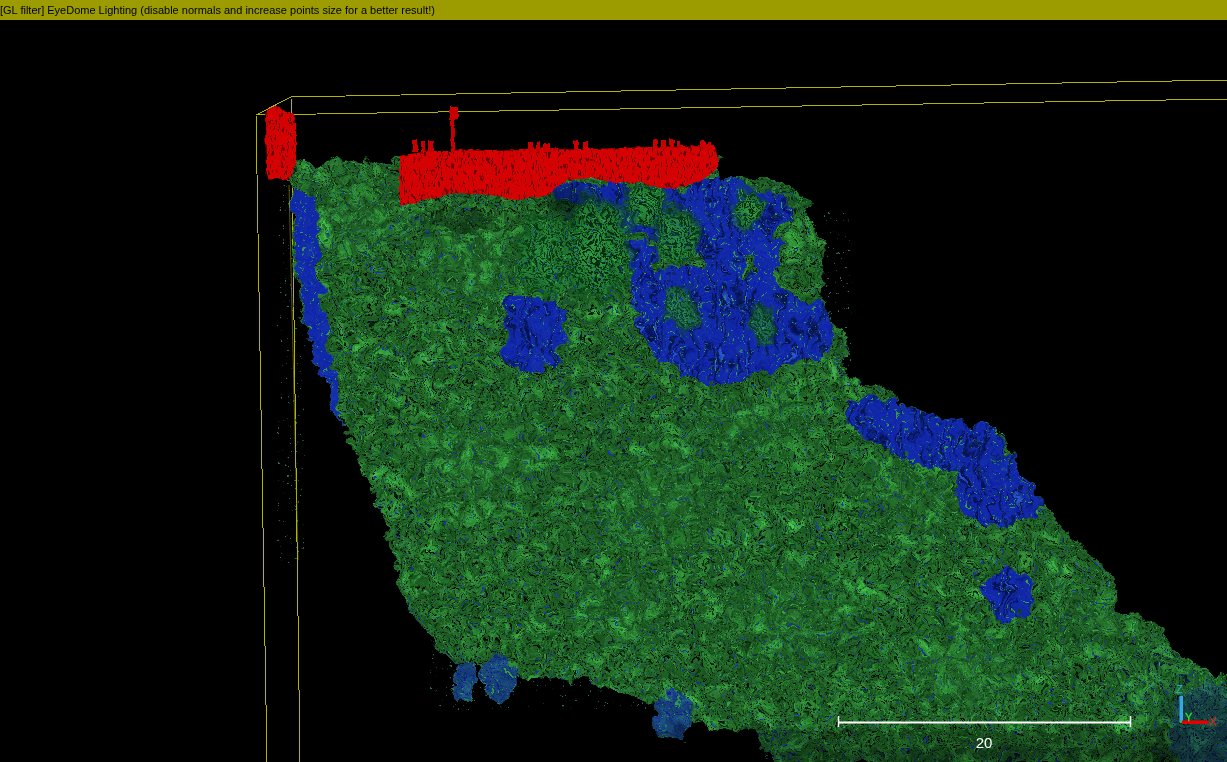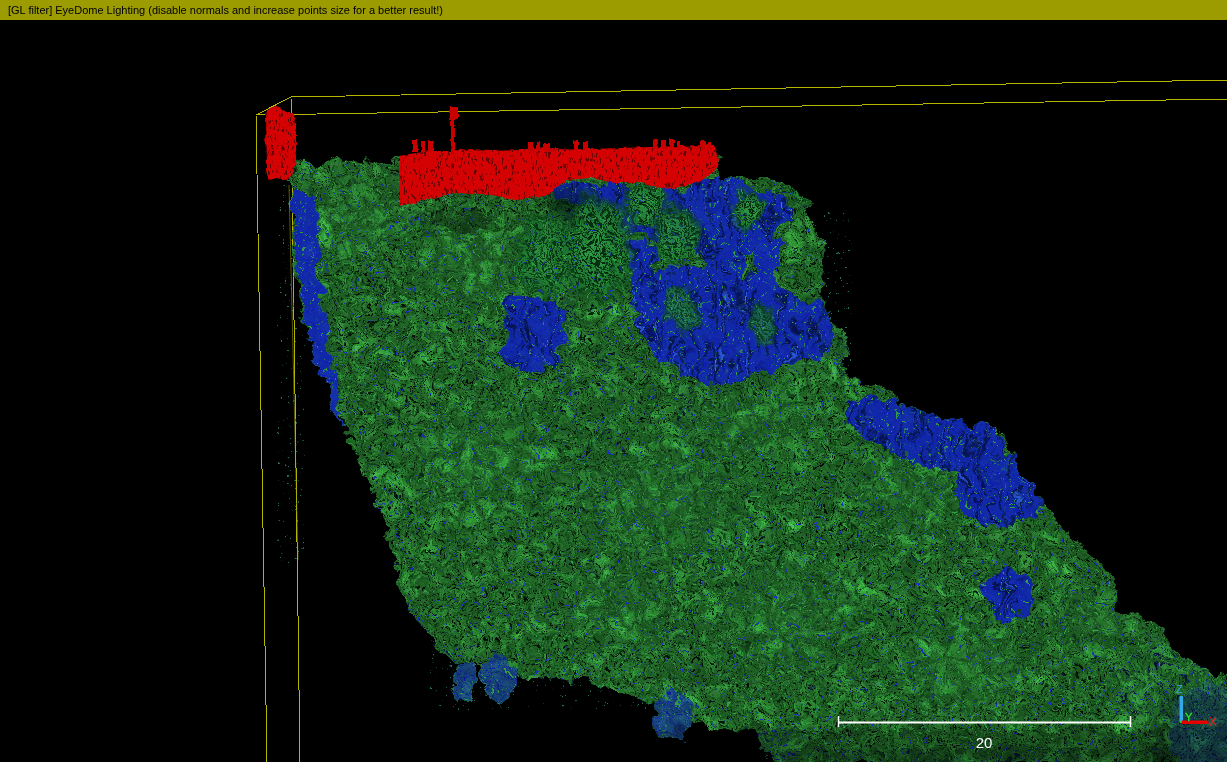--- a/index.html
+++ b/index.html
@@ -1,16 +1,16 @@
 <!DOCTYPE html>
 <html><head><meta charset="utf-8">
 <style>
 html,body{margin:0;padding:0;background:#000;width:1227px;height:762px;overflow:hidden}
 #bar{position:absolute;left:0;top:0;width:1227px;height:20px;background:#9c9c00;color:#000;
-font:11px "Liberation Sans",sans-serif;line-height:20px;padding-left:8px;box-sizing:border-box;white-space:nowrap}
+font:11px "Liberation Sans",sans-serif;line-height:20px;padding-left:0;box-sizing:border-box;white-space:nowrap}
 #cv{position:absolute;left:0;top:0}
 </style></head>
 <body>
 <div id="bar">[GL filter] EyeDome Lighting (disable normals and increase points size for a better result!)</div>
 <svg id="cv" width="1227" height="762" viewBox="0 0 1227 762">
 <defs>
 <filter id="edge" x="-3%" y="-3%" width="106%" height="106%" color-interpolation-filters="sRGB">
   <feTurbulence type="turbulence" baseFrequency="0.035" numOctaves="3" seed="8" result="t"></feTurbulence>
   <feDisplacementMap in="SourceGraphic" in2="t" scale="20" xChannelSelector="R" yChannelSelector="G"></feDisplacementMap>
 </filter>

